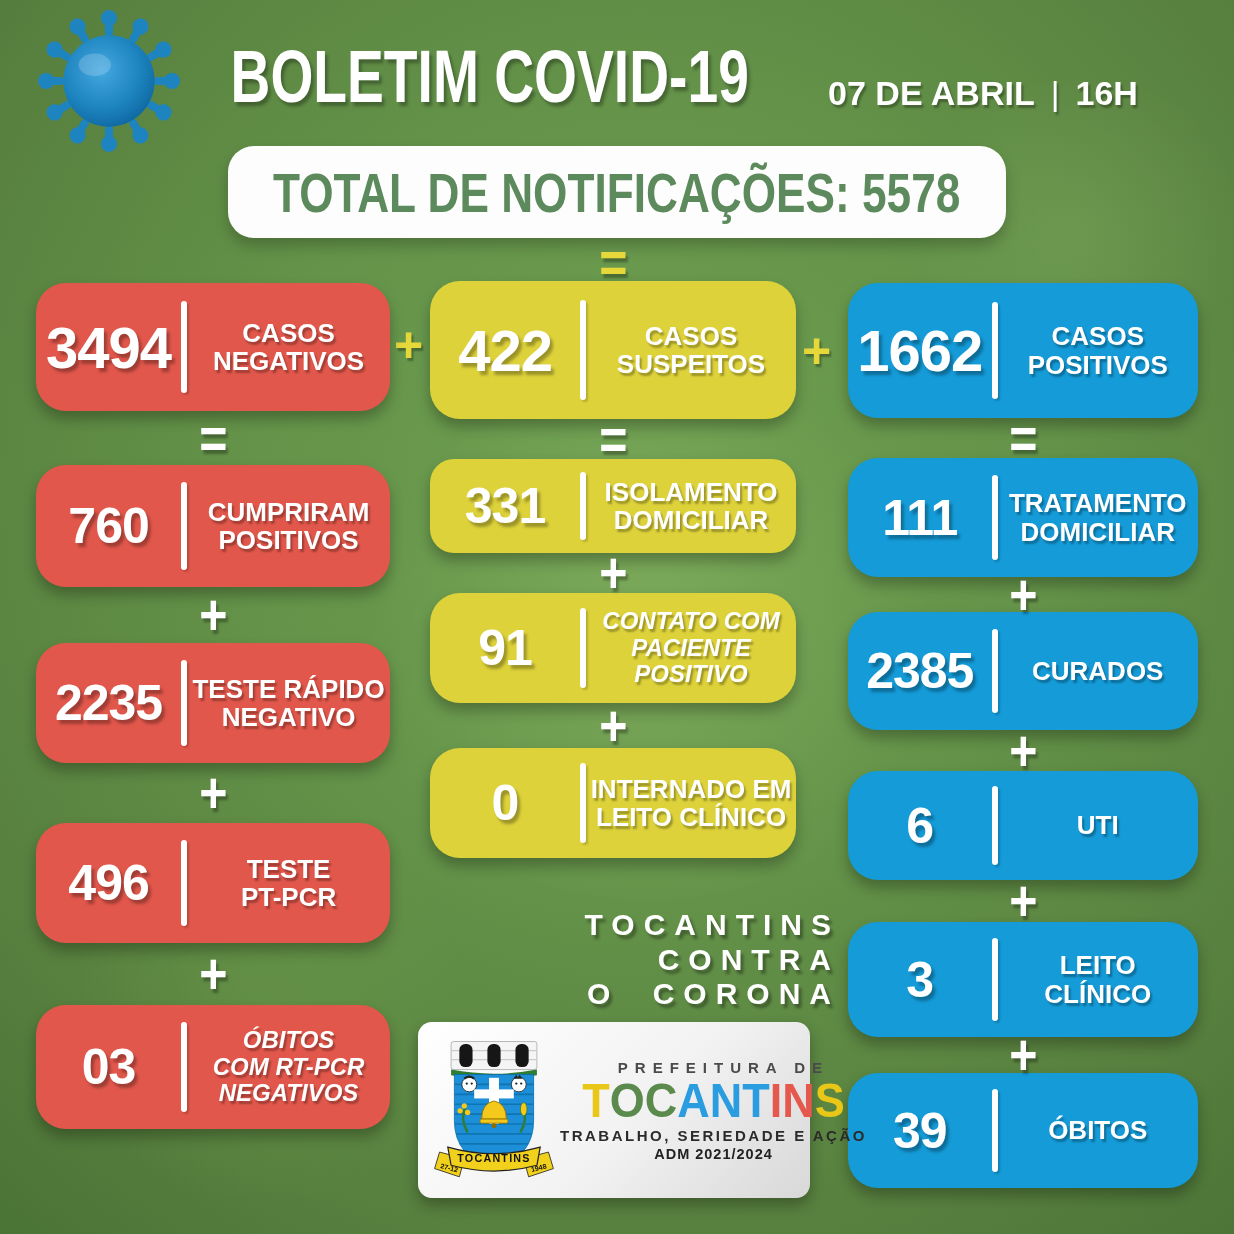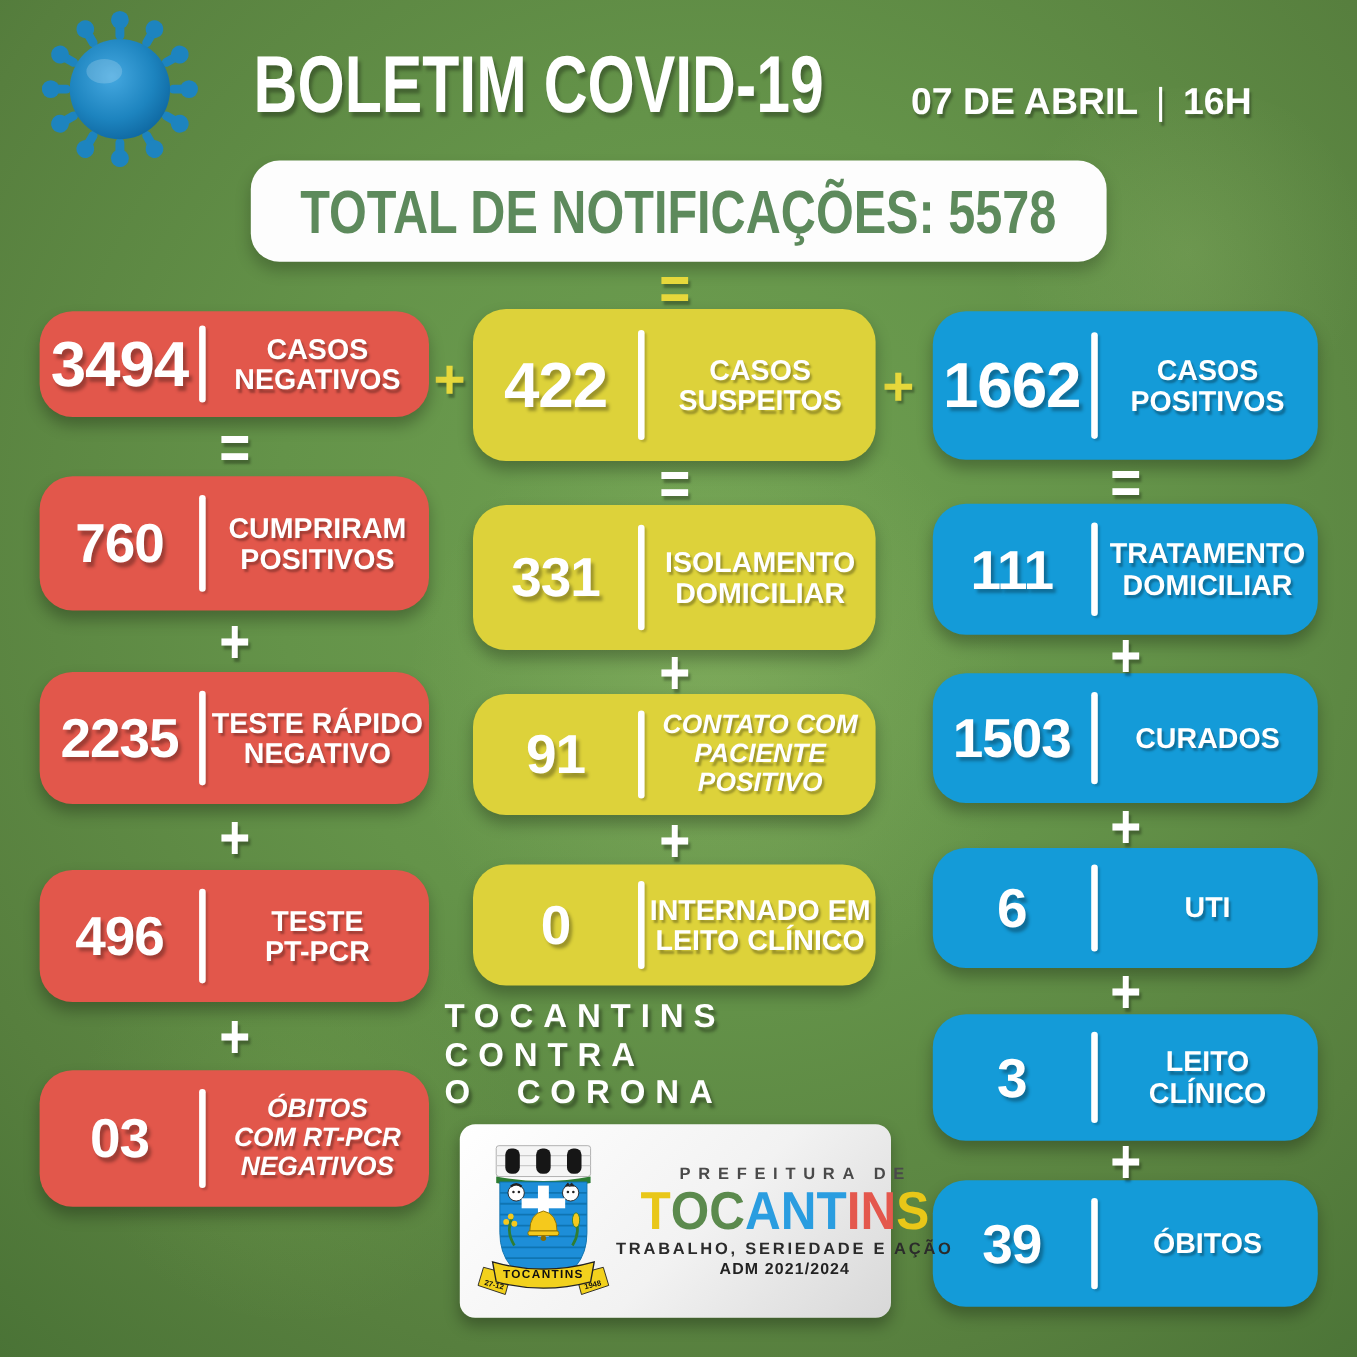--- a/index.html
+++ b/index.html
@@ -78,21 +78,21 @@
   }
   .op>span{display:inline-block;transform:scale(1.05,1.25);}
   .op-yellow{color:#e6d83b;}
   .float-op{
     position:absolute;color:#e6d83b;font-size:50px;
     text-shadow:2px 3px 2px rgba(0,0,0,.30);
   }
 
   
   .slogan{
-    position:absolute;left:404px;top:908px;width:420px;text-align:left;
+    position:absolute;left:420px;top:908px;width:420px;text-align:right;
     color:#fff;font-size:30px;line-height:1.15;white-space:pre-line;
     letter-spacing:9px;word-spacing:16px;
     text-shadow:3px 4px 3px rgba(0,0,0,.35);
   }
 
   
   .logo-card{
     position:absolute;left:418px;top:1022px;width:392px;height:176px;
     background:linear-gradient(135deg,#ffffff 0%,#f2f2f2 55%,#d8d8d8 100%);
     border-radius:14px;box-shadow:0 7px 14px rgba(0,0,0,.30);
@@ -183,21 +183,21 @@
   </div>
 
   <div class="banner">
     <span style="color: rgb(93, 138, 92);">TOTAL DE NOTIFICAÇÕES: 5578</span>
   </div>
 
   <div class="float-op" style="left: 394px; top: 316px; color: rgb(230, 216, 59);"><span>+</span></div>
   <div class="float-op" style="left: 802px; top: 322px; color: rgb(230, 216, 59);"><span>+</span></div>
 
   <div class="col col-red">
-    <div class="card card-red" style="height: 96px; background: rgb(226, 87, 75);">
+    <div class="card card-red" style="height: 128px; background: rgb(226, 87, 75);">
       <div class="num n60">3494</div>
       <div class="bar"></div>
       <div class="lbl l27">CASOS
 NEGATIVOS</div>
     </div>
     <div class="op" style="height:54px;">
         <span>=</span>
       </div>
     <div class="card card-red" style="height: 122px; background: rgb(226, 87, 75);">
       <div class="num n52">760</div>
@@ -241,21 +241,21 @@
       </div>
     <div class="card card-yellow" style="height: 138px; background: rgb(221, 210, 58);">
       <div class="num n60">422</div>
       <div class="bar"></div>
       <div class="lbl l27">CASOS
 SUSPEITOS</div>
     </div>
     <div class="op" style="height:40px;">
         <span>=</span>
       </div>
-    <div class="card card-yellow" style="height: 132px; background: rgb(221, 210, 58);">
+    <div class="card card-yellow" style="height: 94px; background: rgb(221, 210, 58); border-radius: 24px;">
       <div class="num n52">331</div>
       <div class="bar"></div>
       <div class="lbl l27">ISOLAMENTO
 DOMICILIAR</div>
     </div>
     <div class="op" style="height:40px;">
         <span>+</span>
       </div>
     <div class="card card-yellow" style="height: 110px; background: rgb(221, 210, 58);">
       <div class="num n52">91</div>
@@ -288,21 +288,21 @@
     <div class="card card-blue" style="height: 119px; background: rgb(20, 155, 216);">
       <div class="num n52">111</div>
       <div class="bar"></div>
       <div class="lbl l27">TRATAMENTO
 DOMICILIAR</div>
     </div>
     <div class="op" style="height:35px;">
         <span>+</span>
       </div>
     <div class="card card-blue" style="height: 118px; background: rgb(20, 155, 216);">
-      <div class="num n52">1503</div>
+      <div class="num n52">2385</div>
       <div class="bar"></div>
       <div class="lbl l27">CURADOS</div>
     </div>
     <div class="op" style="height:41px;">
         <span>+</span>
       </div>
     <div class="card card-blue" style="height: 109px; background: rgb(20, 155, 216);">
       <div class="num n52">6</div>
       <div class="bar"></div>
       <div class="lbl l27">UTI</div>

